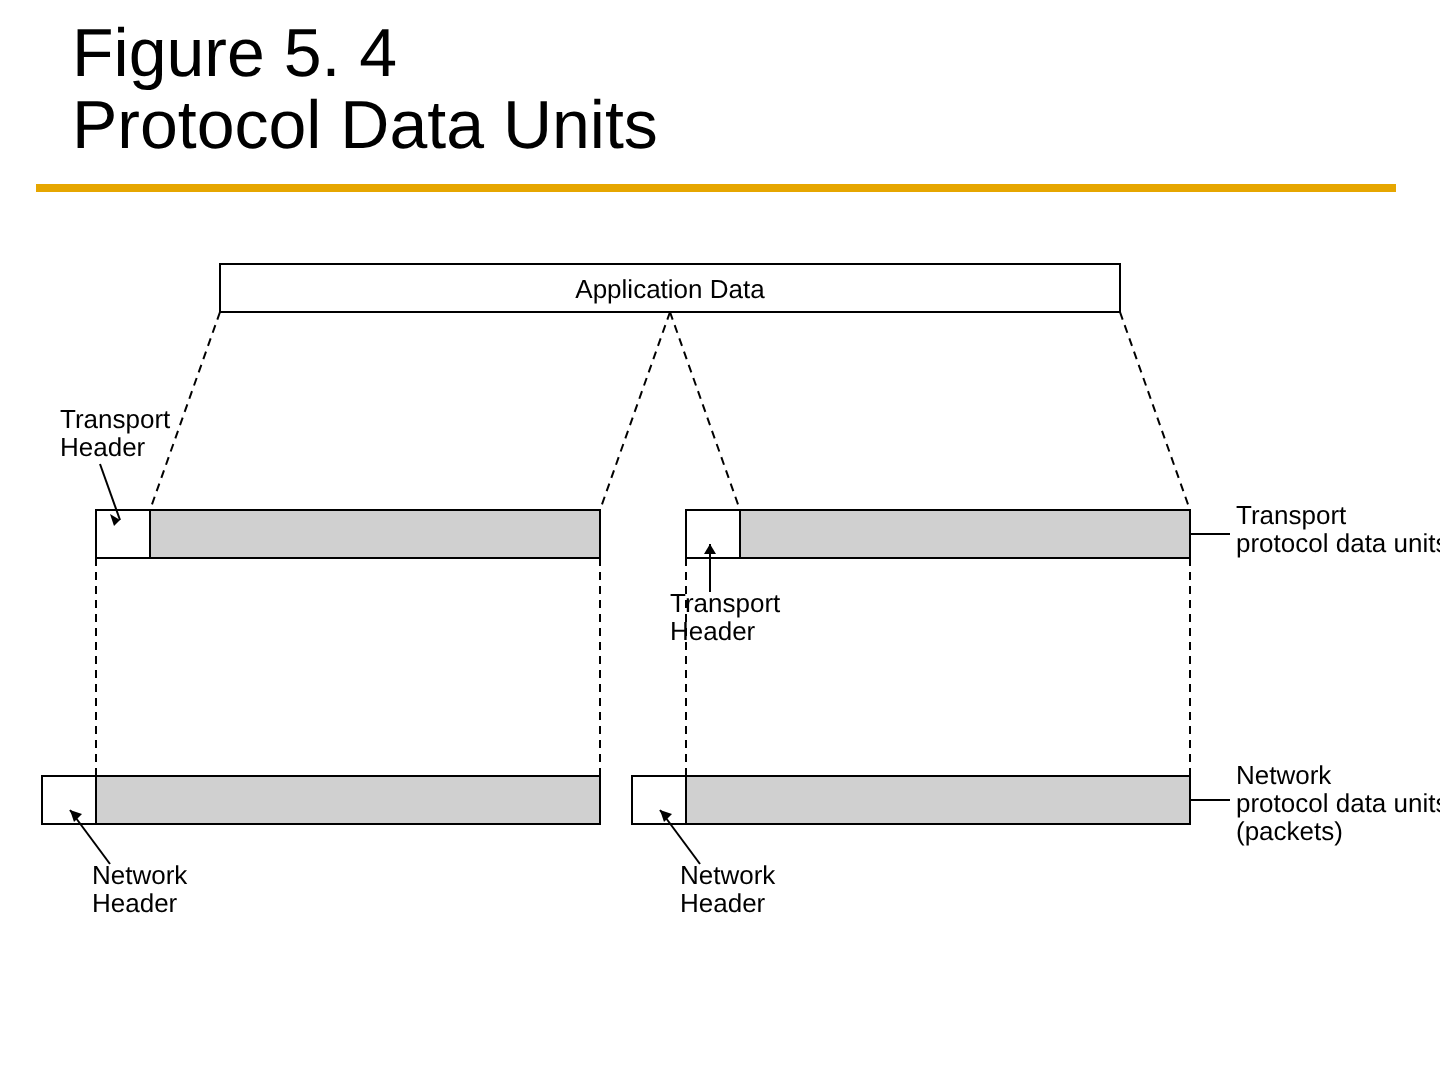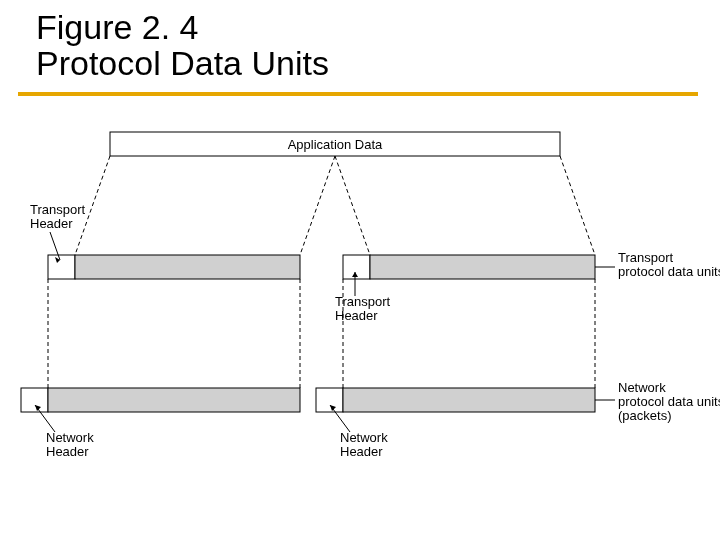--- a/index.html
+++ b/index.html
@@ -34,21 +34,21 @@
   .label-text{
     font-family:Arial,Helvetica,sans-serif;
     font-size:13px;
     fill:#000;
   }
 </style>
 </head>
 <body>
 
 <div class="title">
-  <span>Figure 2. 4</span><br>
+  <span>Figure 5. 4</span><br>
   <span>Protocol Data Units</span>
 </div>
 <div class="underline"></div>
 
 <svg width="720" height="540">
 
   <rect x="110" y="132" width="450" height="24" fill="#fff" stroke="#000" stroke-width="1"></rect>
   <text x="335" y="149" text-anchor="middle" class="label-text">Application Data</text>
 
   <line x1="110" y1="156" x2="75" y2="255" stroke="#000" stroke-dasharray="4 3"></line>

